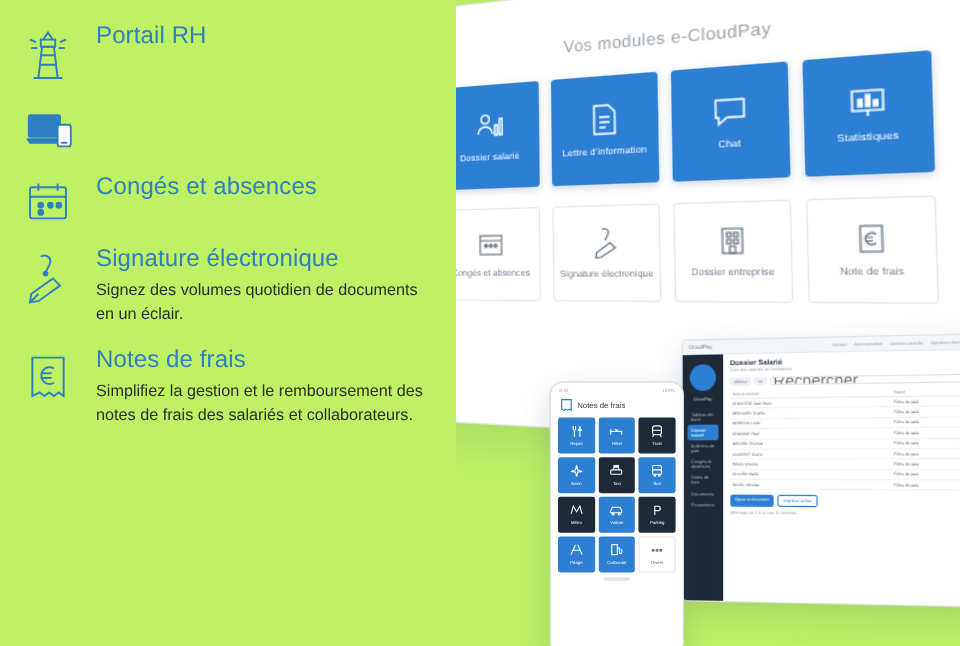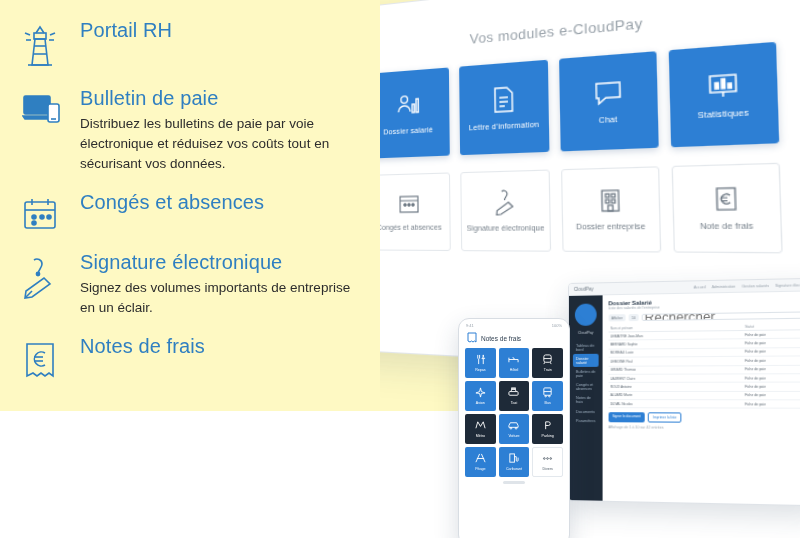--- a/index.html
+++ b/index.html
@@ -5,22 +5,22 @@
   * { box-sizing: border-box; }
   html, body {
     margin: 0; padding: 0;
     width: 800px; height: 538px;
     overflow: hidden;
     background: #ffffff;
     font-family: "Liberation Sans", sans-serif;
   }
   #root {
     position: relative;
-    width: 800px; height: 411px;
-    background: #fef9c3;
+    width: 800px; height: 538px;
+    background: #bef264;
   }
 
   
   .features {
     position: absolute;
     left: 0; top: 0;
     width: 400px; height: 538px;
     padding: 18px 0 0 22px;
   }
   .feature {
@@ -211,24 +211,20 @@
 
     <div class="feature">
       <div class="feat-icon">
         <svg width="40" height="36" viewBox="0 0 40 36" fill="none" stroke="#2f7fc1" stroke-width="1.6">
           <rect x="2" y="4" width="26" height="18" rx="1.5" fill="#2f7fc1" stroke="#2f7fc1"></rect>
           <path d="M1 24 h30 l-2 3 h-26 z" fill="#2f7fc1" stroke="#2f7fc1"></path>
           <rect x="26" y="12" width="11" height="18" rx="2" fill="#fff"></rect>
           <line x1="29" y1="27" x2="34" y2="27"></line>
         </svg>
       </div>
-      <div class="feat-body">
-        <h2 class="feat-title">Bulletin de paie</h2>
-        <p class="feat-desc">Distribuez les bulletins de paie par voie électronique et réduisez vos coûts tout en sécurisant vos données.</p>
-      </div>
     </div>
 
     <div class="feature">
       <div class="feat-icon">
         <svg width="38" height="38" viewBox="0 0 38 38" fill="none" stroke="#2f7fc1" stroke-width="1.6">
           <rect x="3" y="6" width="30" height="26" rx="2"></rect>
           <line x1="3" y1="14" x2="33" y2="14"></line>
           <line x1="10" y1="3" x2="10" y2="9"></line>
           <line x1="26" y1="3" x2="26" y2="9"></line>
           <circle cx="12" cy="21" r="2" fill="#2f7fc1"></circle>
@@ -246,35 +242,36 @@
       <div class="feat-icon">
         <svg width="34" height="44" viewBox="0 0 34 44" fill="none" stroke="#2f7fc1" stroke-width="1.6">
           <path d="M12 4 a5 5 0 0 1 8 4 c0 4 -4 6 -4 10"></path>
           <circle cx="16" cy="18" r="1.6" fill="#2f7fc1"></circle>
           <path d="M22 22 l6 6 l-18 13 l-7 1 l1 -7 z"></path>
           <line x1="4" y1="41" x2="10" y2="35"></line>
         </svg>
       </div>
       <div class="feat-body">
         <h2 class="feat-title">Signature électronique</h2>
-        <p class="feat-desc">Signez des volumes importants de entreprise en un éclair.</p>
+        <p class="feat-desc">Signez des volumes quotidien de documents en un éclair.</p>
       </div>
     </div>
 
     <div class="feature">
       <div class="feat-icon">
         <svg width="36" height="40" viewBox="0 0 36 40" fill="none" stroke="#2f7fc1" stroke-width="1.6">
           <path d="M5 4 h26 v32 l-4 -3 l-4 3 l-4 -3 l-4 3 l-4 -3 l-6 3 z"></path>
           <path d="M23 13 a7 7 0 1 0 0 12"></path>
           <line x1="12" y1="17" x2="21" y2="17"></line>
           <line x1="12" y1="21" x2="21" y2="21"></line>
         </svg>
       </div>
       <div class="feat-body">
         <h2 class="feat-title">Notes de frais</h2>
+        <p class="feat-desc">Simplifiez la gestion et le remboursement des notes de frais des salariés et collaborateurs.</p>
       </div>
     </div>
 
   </div>
 
   <div class="mock">
 
     <div class="monitor">
       <div class="monitor-inner">
         <div class="mock-title">Vos modules e-CloudPay</div>

